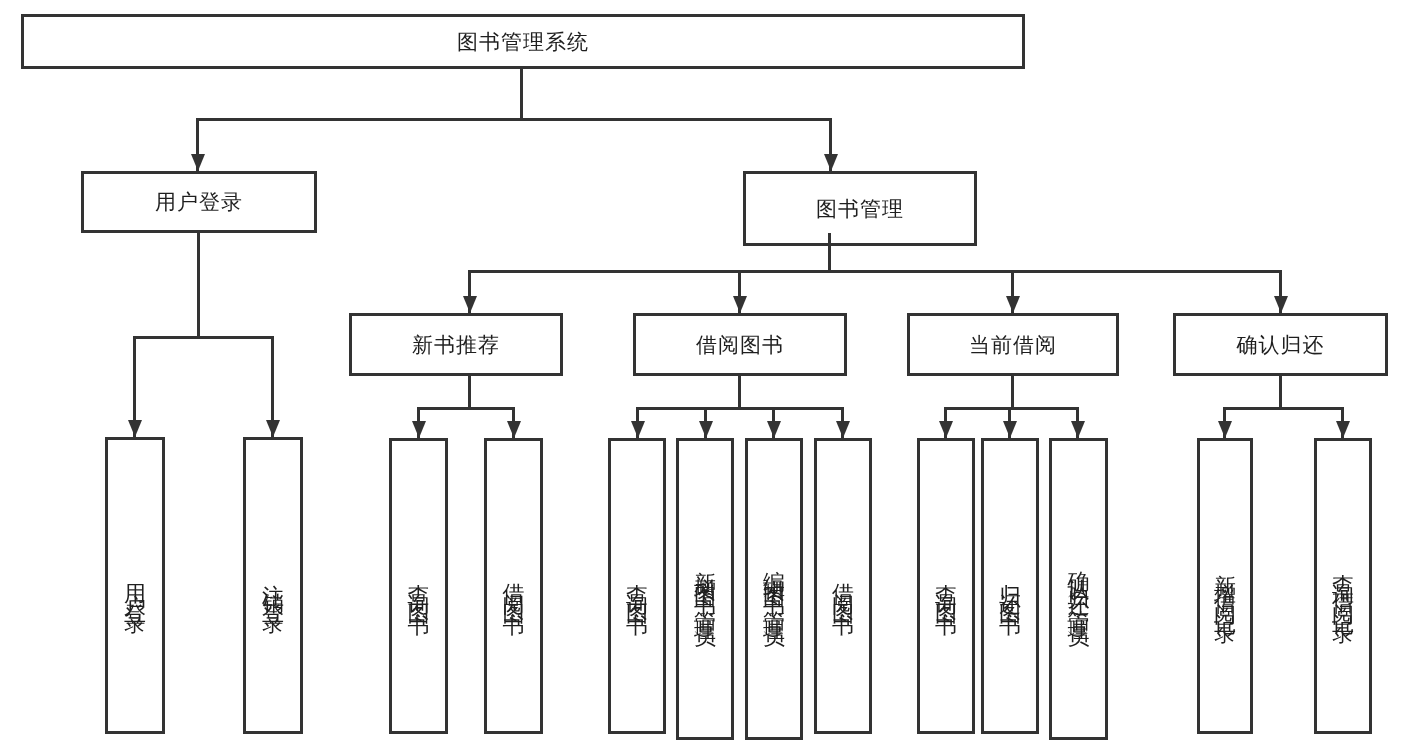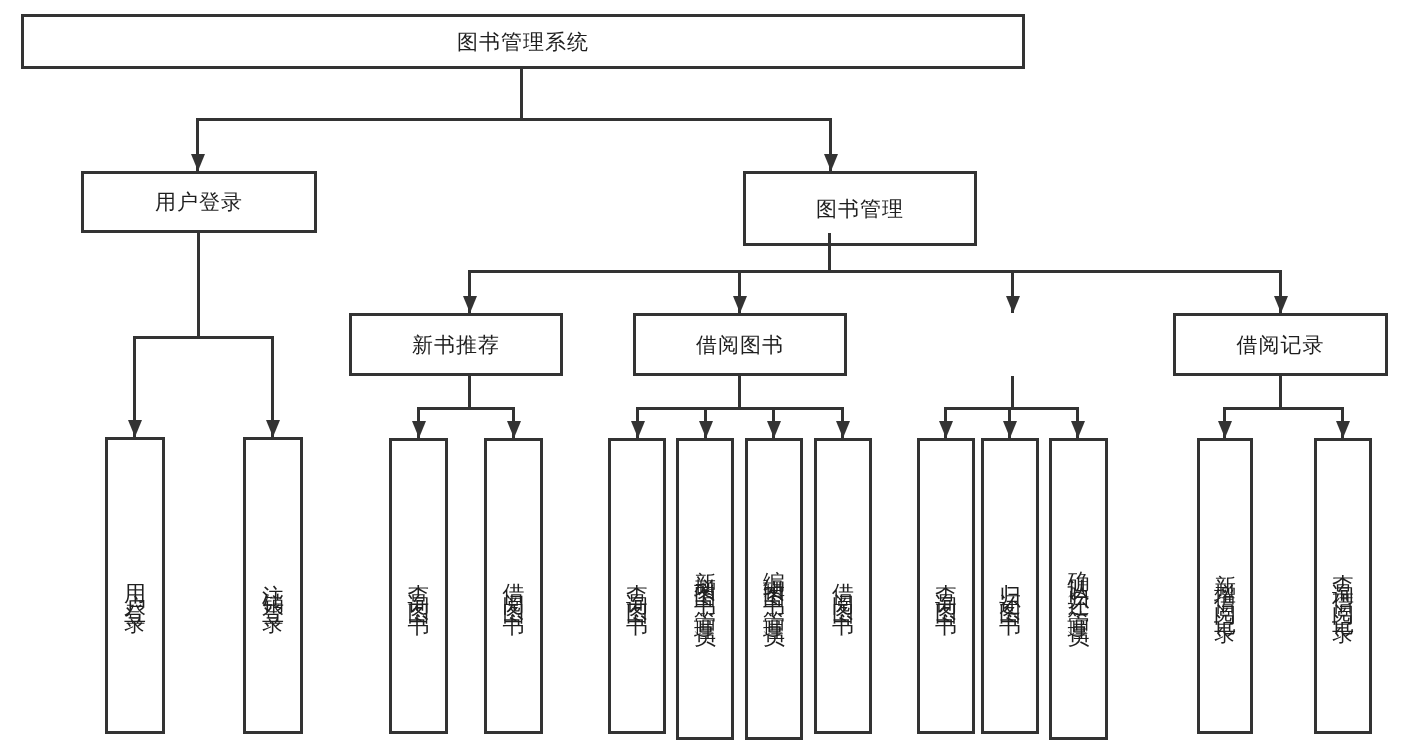--- a/index.html
+++ b/index.html
@@ -84,22 +84,25 @@
   <div class="node" style="left:713px; top:171px; width:234px; height:75px;margin-left:30px;">
     <span class="hlabel">图书管理</span>
   </div>
 
   <div class="node" style="left:349px; top:313px; width:214px; height:63px;">
     <span class="hlabel">新书推荐</span>
   </div>
   <div class="node" style="left:633px; top:313px; width:214px; height:63px;">
     <span class="hlabel">借阅图书</span>
   </div>
+  <div class="node" style="left:907px; top:313px; width:212px; height:63px;">
+    <span class="hlabel">当前借阅</span>
+  </div>
   <div class="node" style="left:1173px; top:313px; width:215px; height:63px;">
-    <span class="hlabel">借阅记录</span>
+    <span class="hlabel">确认归还</span>
   </div>
 
   <div class="node" style="left:105px; top:437px; width:60px; height:297px;">
     <span class="vlabel">用户登录</span>
   </div>
   <div class="node" style="left:243px; top:437px; width:60px; height:297px;">
     <span class="vlabel">注销登录</span>
   </div>
 
   <div class="node" style="left:389px; top:438px; width:59px; height:296px;">

